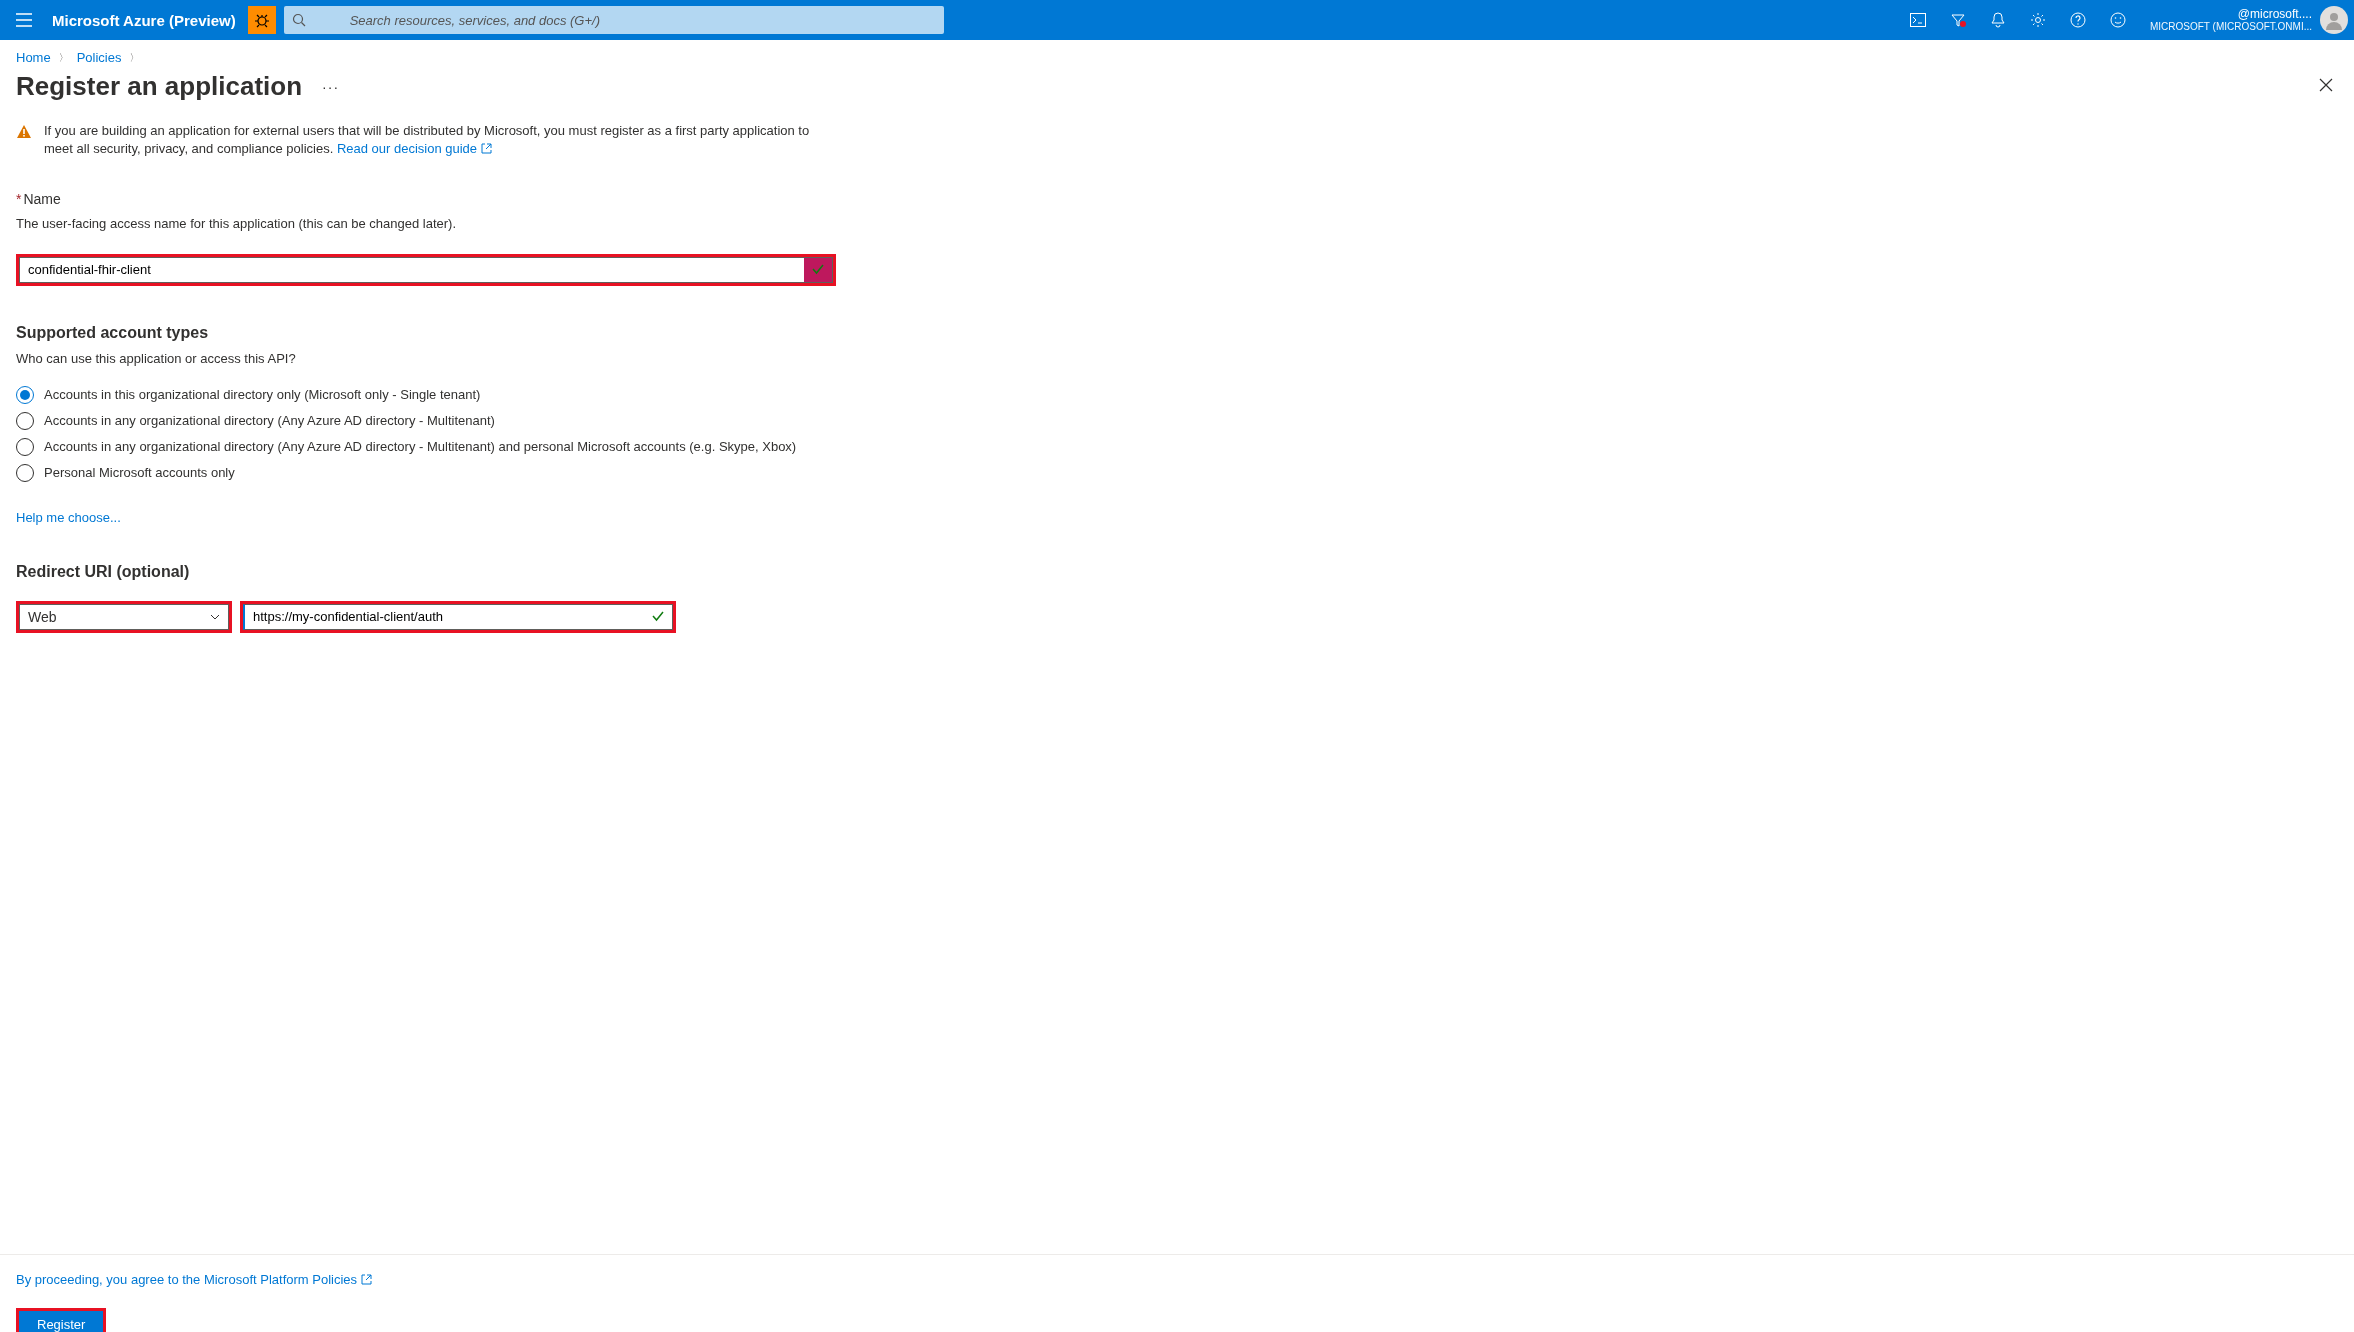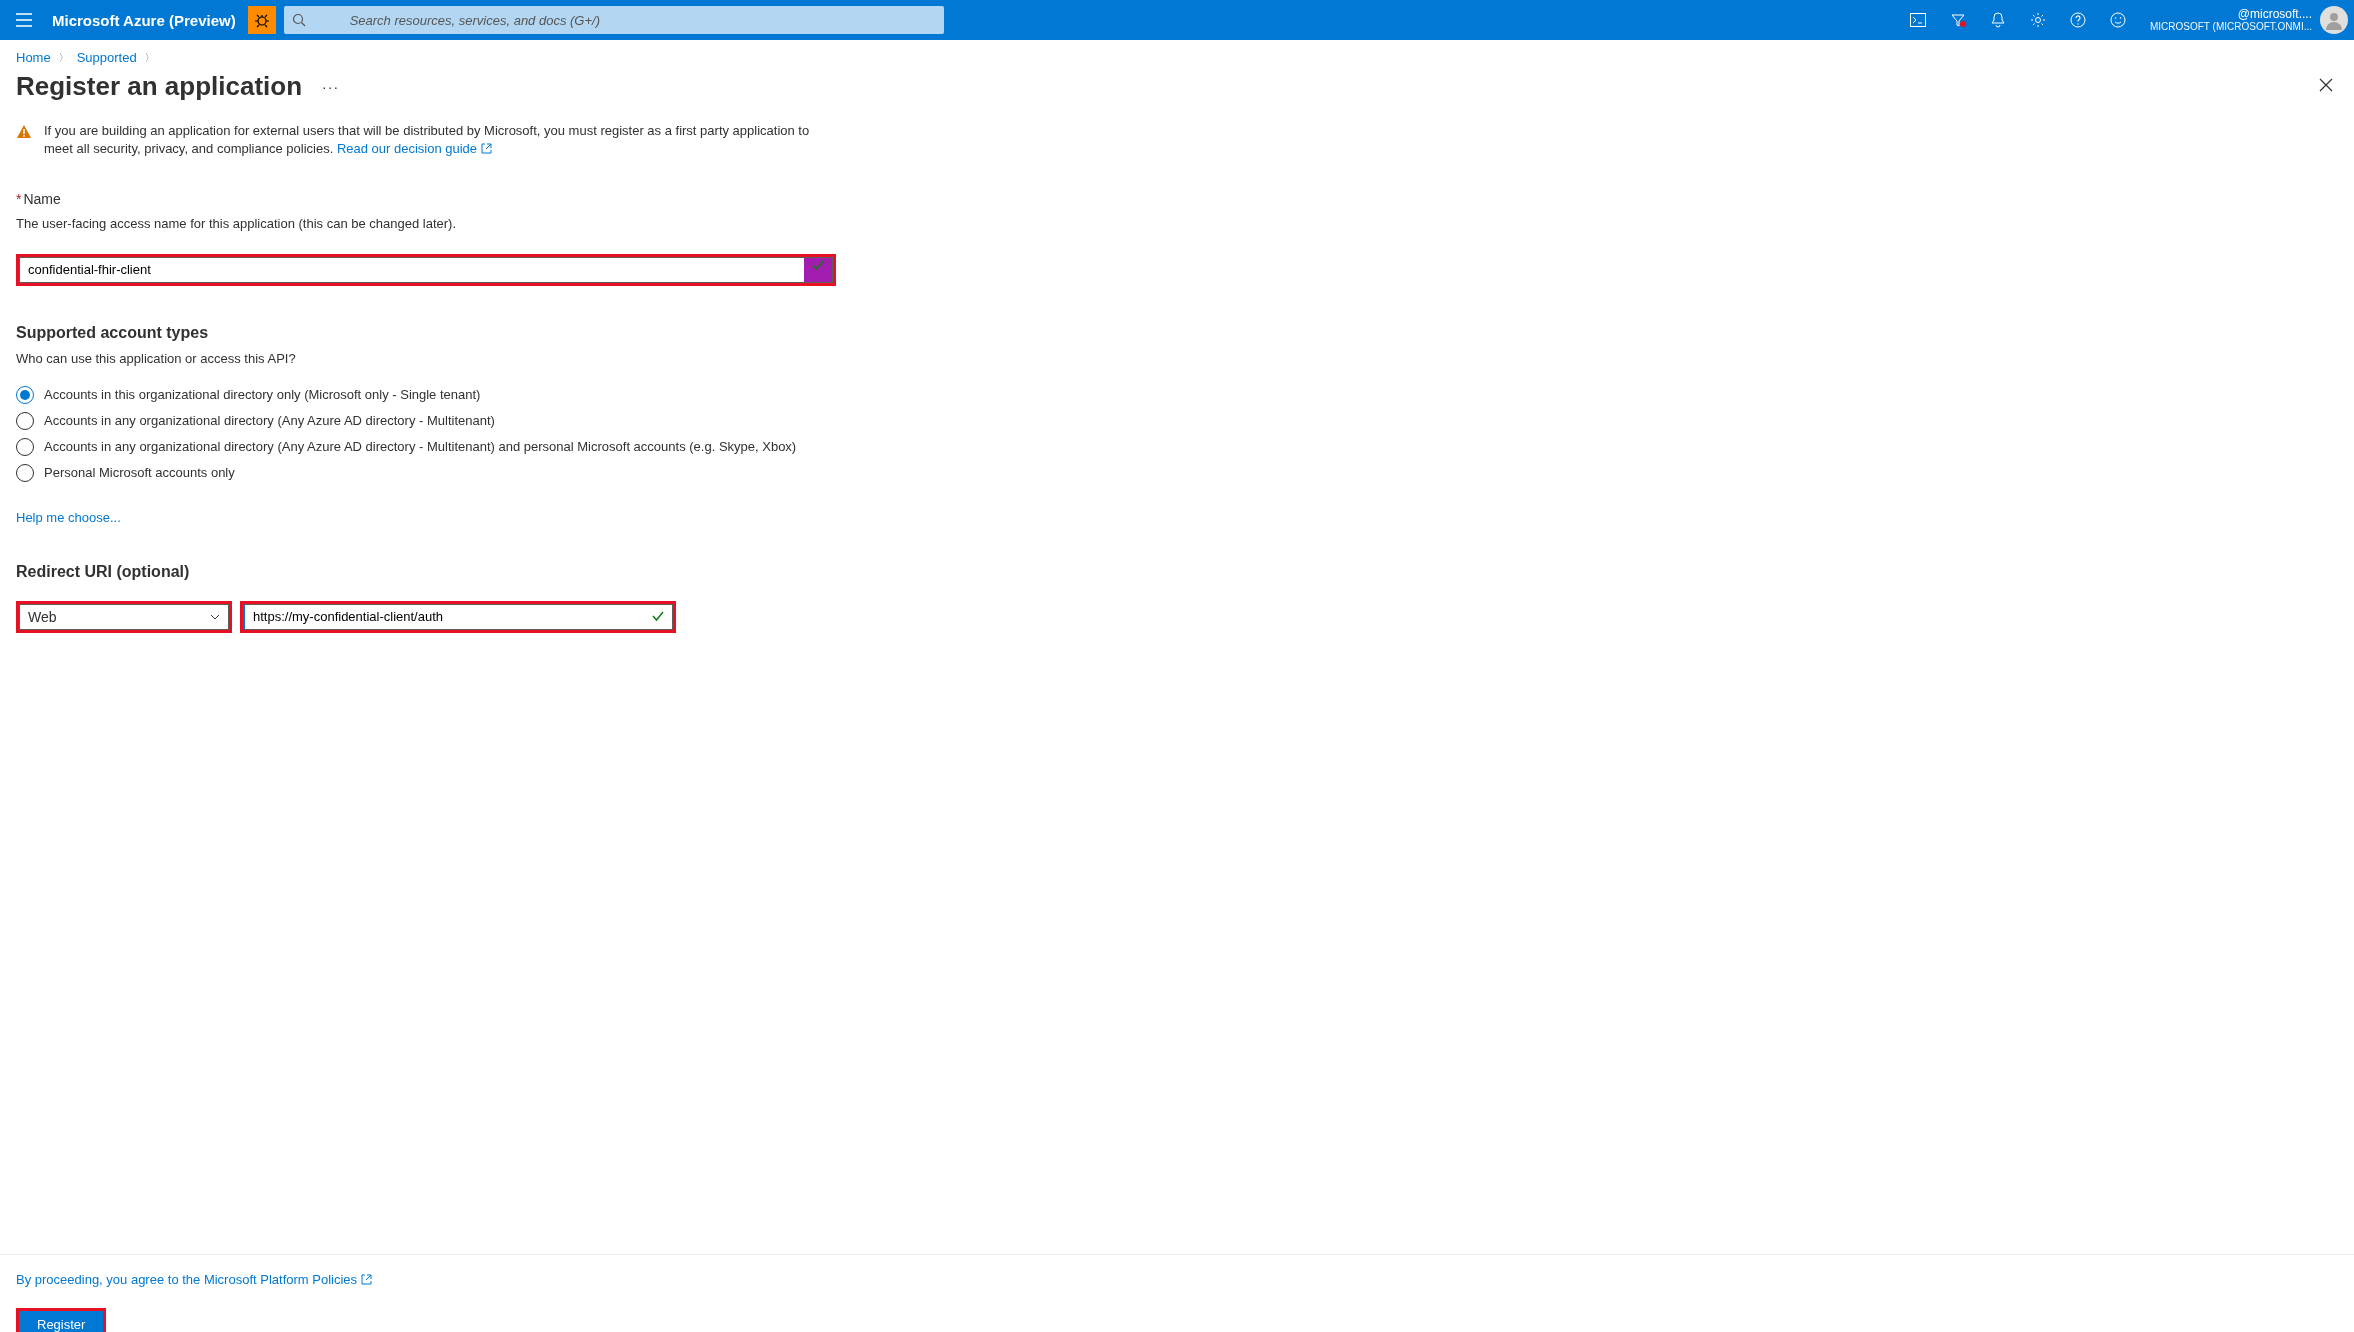--- a/index.html
+++ b/index.html
@@ -48,21 +48,21 @@
   .link { color: #0078d4; text-decoration: none; cursor: pointer; }
   .ext-icon { display: inline-block; margin-left: 4px; vertical-align: -1px; }
   
   
   .section-label { font-size: 14px; font-weight: 400; color: #323130; margin-top: 26px; }
   .required { color: #a4262c; margin-right: 2px; }
   .section-sub { font-size: 13px; color: #323130; margin-top: 8px; line-height: 1.4; max-width: 820px; }
   
   
   .highlight-box { border: 3px solid #e81123; margin-top: 20px; max-width: 820px; }
-  .text-input-wrap { display: flex; align-items: flex-start; border: 1px solid #605e5c; height: 26px; background: #a21caf; }
+  .text-input-wrap { display: flex; align-items: center; border: 1px solid #605e5c; height: 26px; background: #be185d; }
   .text-input { flex: 1; border: none; height: 100%; padding: 0 8px; font-size: 13px; outline: none; font-family: inherit; }
   .check-icon { padding: 0 8px; }
   
   
   .section-h2 { font-size: 16px; font-weight: 600; margin-top: 38px; }
   
   
   .radio-list { margin-top: 14px; }
   .radio-item { display: flex; align-items: center; padding: 4px 0; cursor: pointer; }
   .radio-circle { width: 18px; height: 18px; border: 1px solid #323130; border-radius: 50%; margin-right: 10px; display: flex; align-items: center; justify-content: center; flex-shrink: 0; }
@@ -162,21 +162,21 @@
           <circle cx="10" cy="7" r="4" fill="#a19f9d"></circle>
           <path fill="#a19f9d" d="M2 20a8 8 0 0 1 16 0z"></path>
         </svg>
     </div>
   </div>
 </div>
 
 <div class="breadcrumb">
   <a class="bc-item">Home</a>
   <span class="bc-sep chev">〉</span>
-  <a class="bc-item">Supported</a>
+  <a class="bc-item">Policies</a>
   <span class="bc-sep chev">〉</span>
 </div>
 
 <div class="page-head">
   <h1 class="page-title">Register an application</h1>
   <span class="page-menu">···</span>
   <span class="page-close">
     <svg width="16" height="16" viewBox="0 0 16 16">
         <path stroke="#323130" stroke-width="1.2" d="M2 2l12 12M14 2L2 14"></path>
       </svg>

